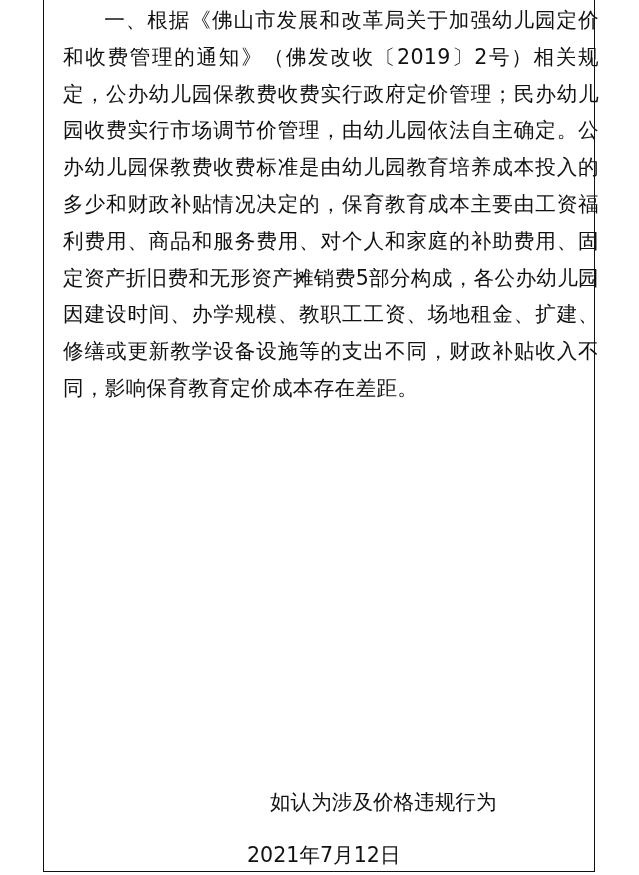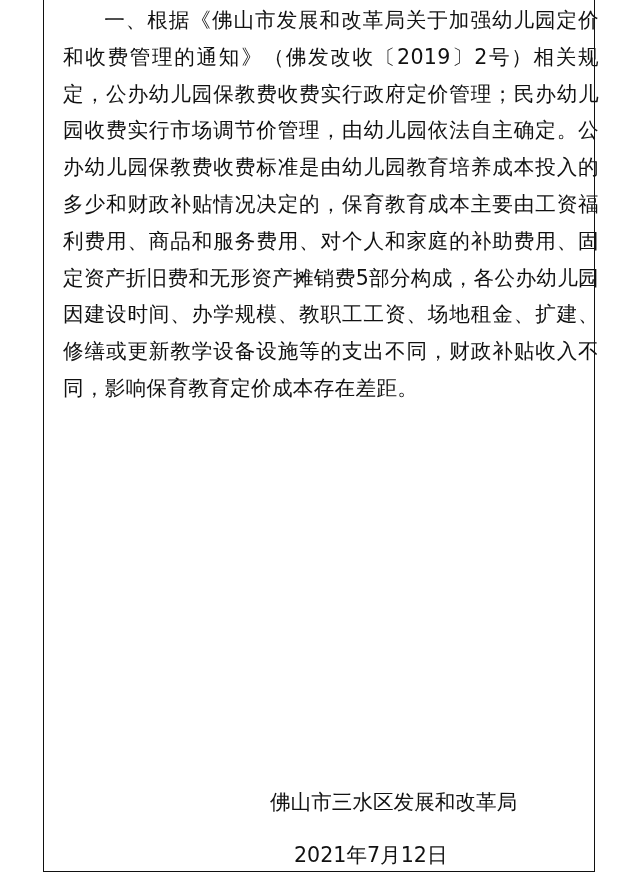--- a/index.html
+++ b/index.html
@@ -52,26 +52,25 @@
       line-height: 30px;
       white-space: nowrap;
     }
     .sig-date {
       position: absolute;
       left: 247px;
       top: 840px;
       font-size: 20.6px;
       line-height: 30px;
       white-space: nowrap;
-      margin-left: 47px;
     }
   </style>
 </head>
 <body>
 
 <div class="frame"></div>
 
 <div class="content">
   <p class="para">一、根据《佛山市发展和改革局关于加强幼儿园定价和收费管理的通知》（佛发改收〔2019〕2号）相关规定，公办幼儿园保教费收费实行政府定价管理；民办幼儿园收费实行市场调节价管理，由幼儿园依法自主确定。公办幼儿园保教费收费标准是由幼儿园教育培养成本投入的多少和财政补贴情况决定的，保育教育成本主要由工资福利费用、商品和服务费用、对个人和家庭的补助费用、固定资产折旧费和无形资产摊销费5部分构成，各公办幼儿园因建设时间、办学规模、教职工工资、场地租金、扩建、修缮或更新教学设备设施等的支出不同，财政补贴收入不同，影响保育教育定价成本存在差距。</p>
 </div>
 
-<div class="sig-org">佛山市三水区发展和改革局</div>
+<div class="sig-org">如认为涉及价格违规行为</div>
 <div class="sig-date">2021年7月12日</div>
 
 </body></html>

